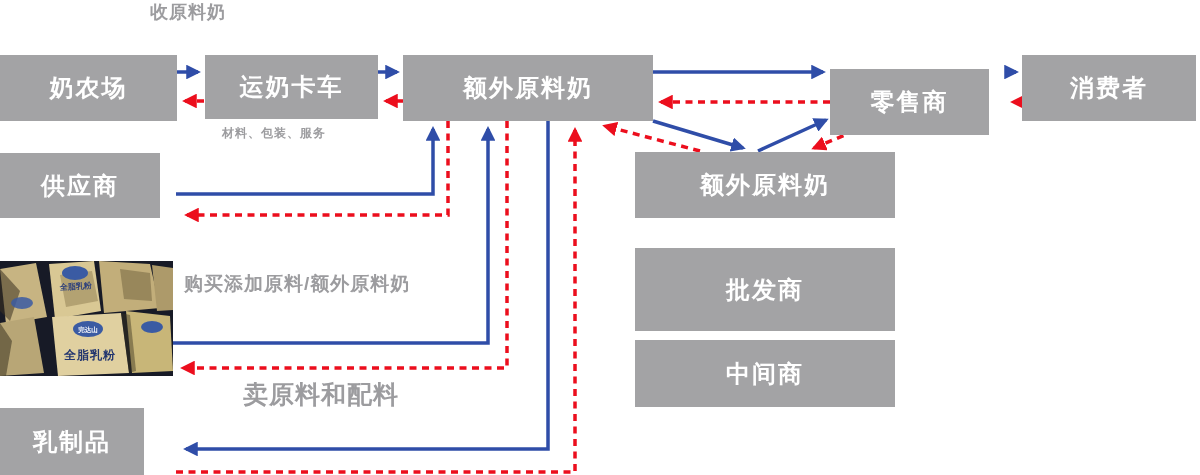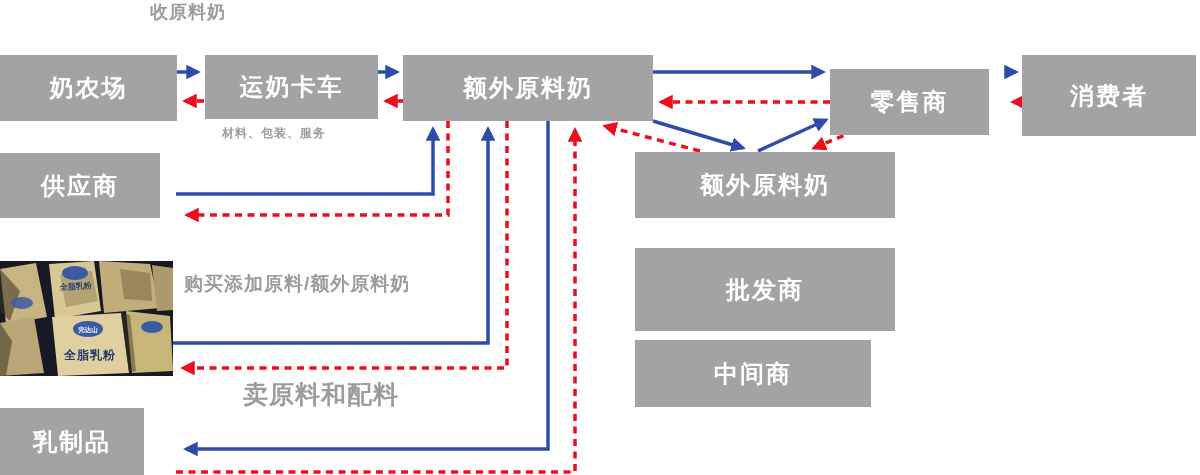--- a/index.html
+++ b/index.html
@@ -73,29 +73,29 @@
   </svg>
 
   <div class="node" style="left:0;top:55px;width:177px;height:66px;">奶农场</div>
 
   <div class="node" style="left:205px;top:55px;width:173px;height:64px;">运奶卡车</div>
 
   <div class="node" style="left:403px;top:55px;width:250px;height:66px;">额外原料奶</div>
 
   <div class="node" style="left:830px;top:69px;width:159px;height:66px;">零售商</div>
 
-  <div class="node" style="left:1022px;top:55px;width:174px;height:81px;">消费者</div>
+  <div class="node" style="left:1022px;top:55px;width:174px;height:66px;">消费者</div>
 
   <div class="node" style="left:0;top:153px;width:160px;height:65px;">供应商</div>
 
   <div class="node" style="left:635px;top:152px;width:260px;height:66px;">额外原料奶</div>
 
   <div class="node" style="left:635px;top:248px;width:260px;height:83px;">批发商</div>
 
-  <div class="node" style="left:635px;top:340px;width:236px;height:67px;">中间商</div>
+  <div class="node" style="left:635px;top:340px;width:260px;height:67px;">中间商</div>
 
   <div class="node" style="left:0;top:408px;width:144px;height:67px;">乳制品</div>
 
   <div class="note" style="left:150px;top:3px;font-size:18px;">收原料奶</div>
 
   <div class="note" style="left:222px;top:127px;font-size:12px;">材料、包装、服务</div>
 
   <div class="note" style="left:184px;top:274px;font-size:19px;">购买添加原料/额外原料奶</div>
 
   <div class="note" style="left:243px;top:382px;font-size:25px;">卖原料和配料</div>

